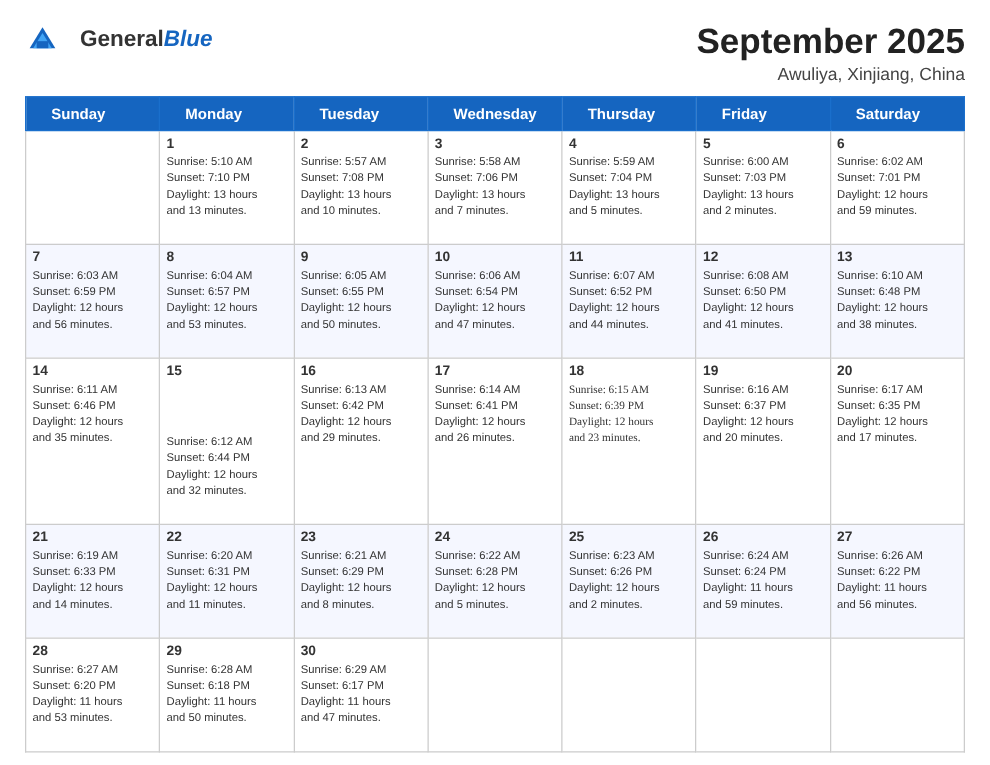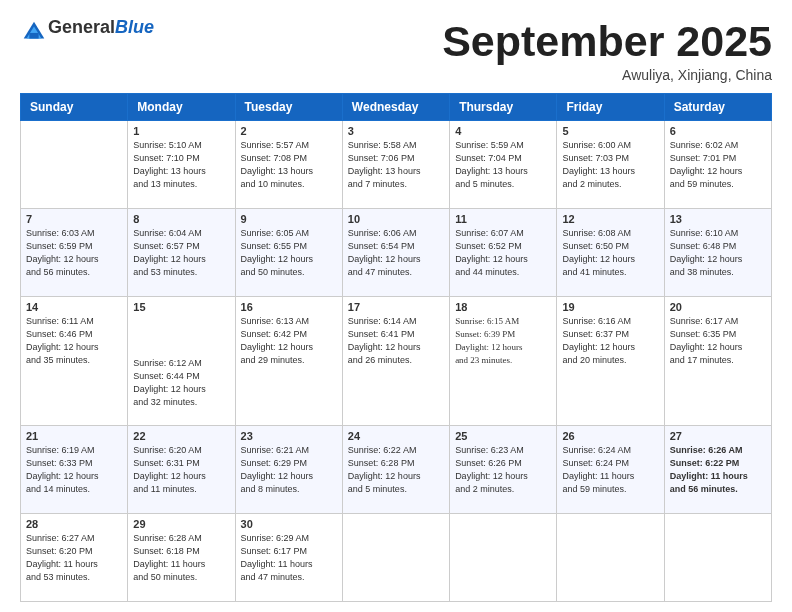--- a/index.html
+++ b/index.html
@@ -18,39 +18,39 @@
       flex-direction: column;
     }
     .header {
       display: flex;
       justify-content: space-between;
       align-items: flex-start;
       margin-bottom: 10px;
     }
     .logo {
       display: flex;
-      align-items: flex-start;
-      gap: 0;
+      align-items: center;
+      gap: 16px;
     }
     .logo-text {
       font-size: 18px;
       font-weight: bold;
       line-height: 1.1;
     }
     .logo-general { color: #333; }
     .logo-blue { color: #1565c0; font-style: italic; }
     .logo-icon {
       width: 28px;
       height: 28px;
     }
     .title-block {
       text-align: right;
     }
     .month-title {
-      font-size: 43px;
+      font-size: 28px;
       font-weight: bold;
       color: #222;
       line-height: 1.1;
     }
     .location {
       font-size: 14px;
       color: #444;
       margin-top: 2px;
     }
     .calendar {
@@ -58,21 +58,21 @@
       border: 1px solid #ccc;
       border-collapse: collapse;
       width: 100%;
       table-layout: fixed;
     }
     .calendar th {
       background-color: #1565c0;
       color: #fff;
       font-size: 12px;
       font-weight: bold;
-      padding: 6px 9px;
+      padding: 6px 20px;
       text-align: left;
       border: 1px solid #1a6fcc;
     }
     .calendar td {
       border: 1px solid #ccc;
       vertical-align: top;
       padding: 4px 5px;
       font-size: 9.5px;
       color: #333;
       height: 80px;
@@ -317,21 +317,21 @@
           </td>
           <td>
             <span class="day-num">26</span>
             <div class="cell-info" style="white-space: pre-line;">Sunrise: 6:24 AM
 Sunset: 6:24 PM
 Daylight: 11 hours
 and 59 minutes.</div>
           </td>
           <td>
             <span class="day-num">27</span>
-            <div class="cell-info" style="white-space: pre-line; font-weight: bold;">Sunrise: 6:26 AM
+            <div class="cell-info" style="white-space: pre-line;">Sunrise: 6:26 AM
 Sunset: 6:22 PM
 Daylight: 11 hours
 and 56 minutes.</div>
           </td>
         </tr>
         <tr>
           <td>
             <span class="day-num">28</span>
             <div class="cell-info" style="white-space: pre-line;">Sunrise: 6:27 AM
 Sunset: 6:20 PM

